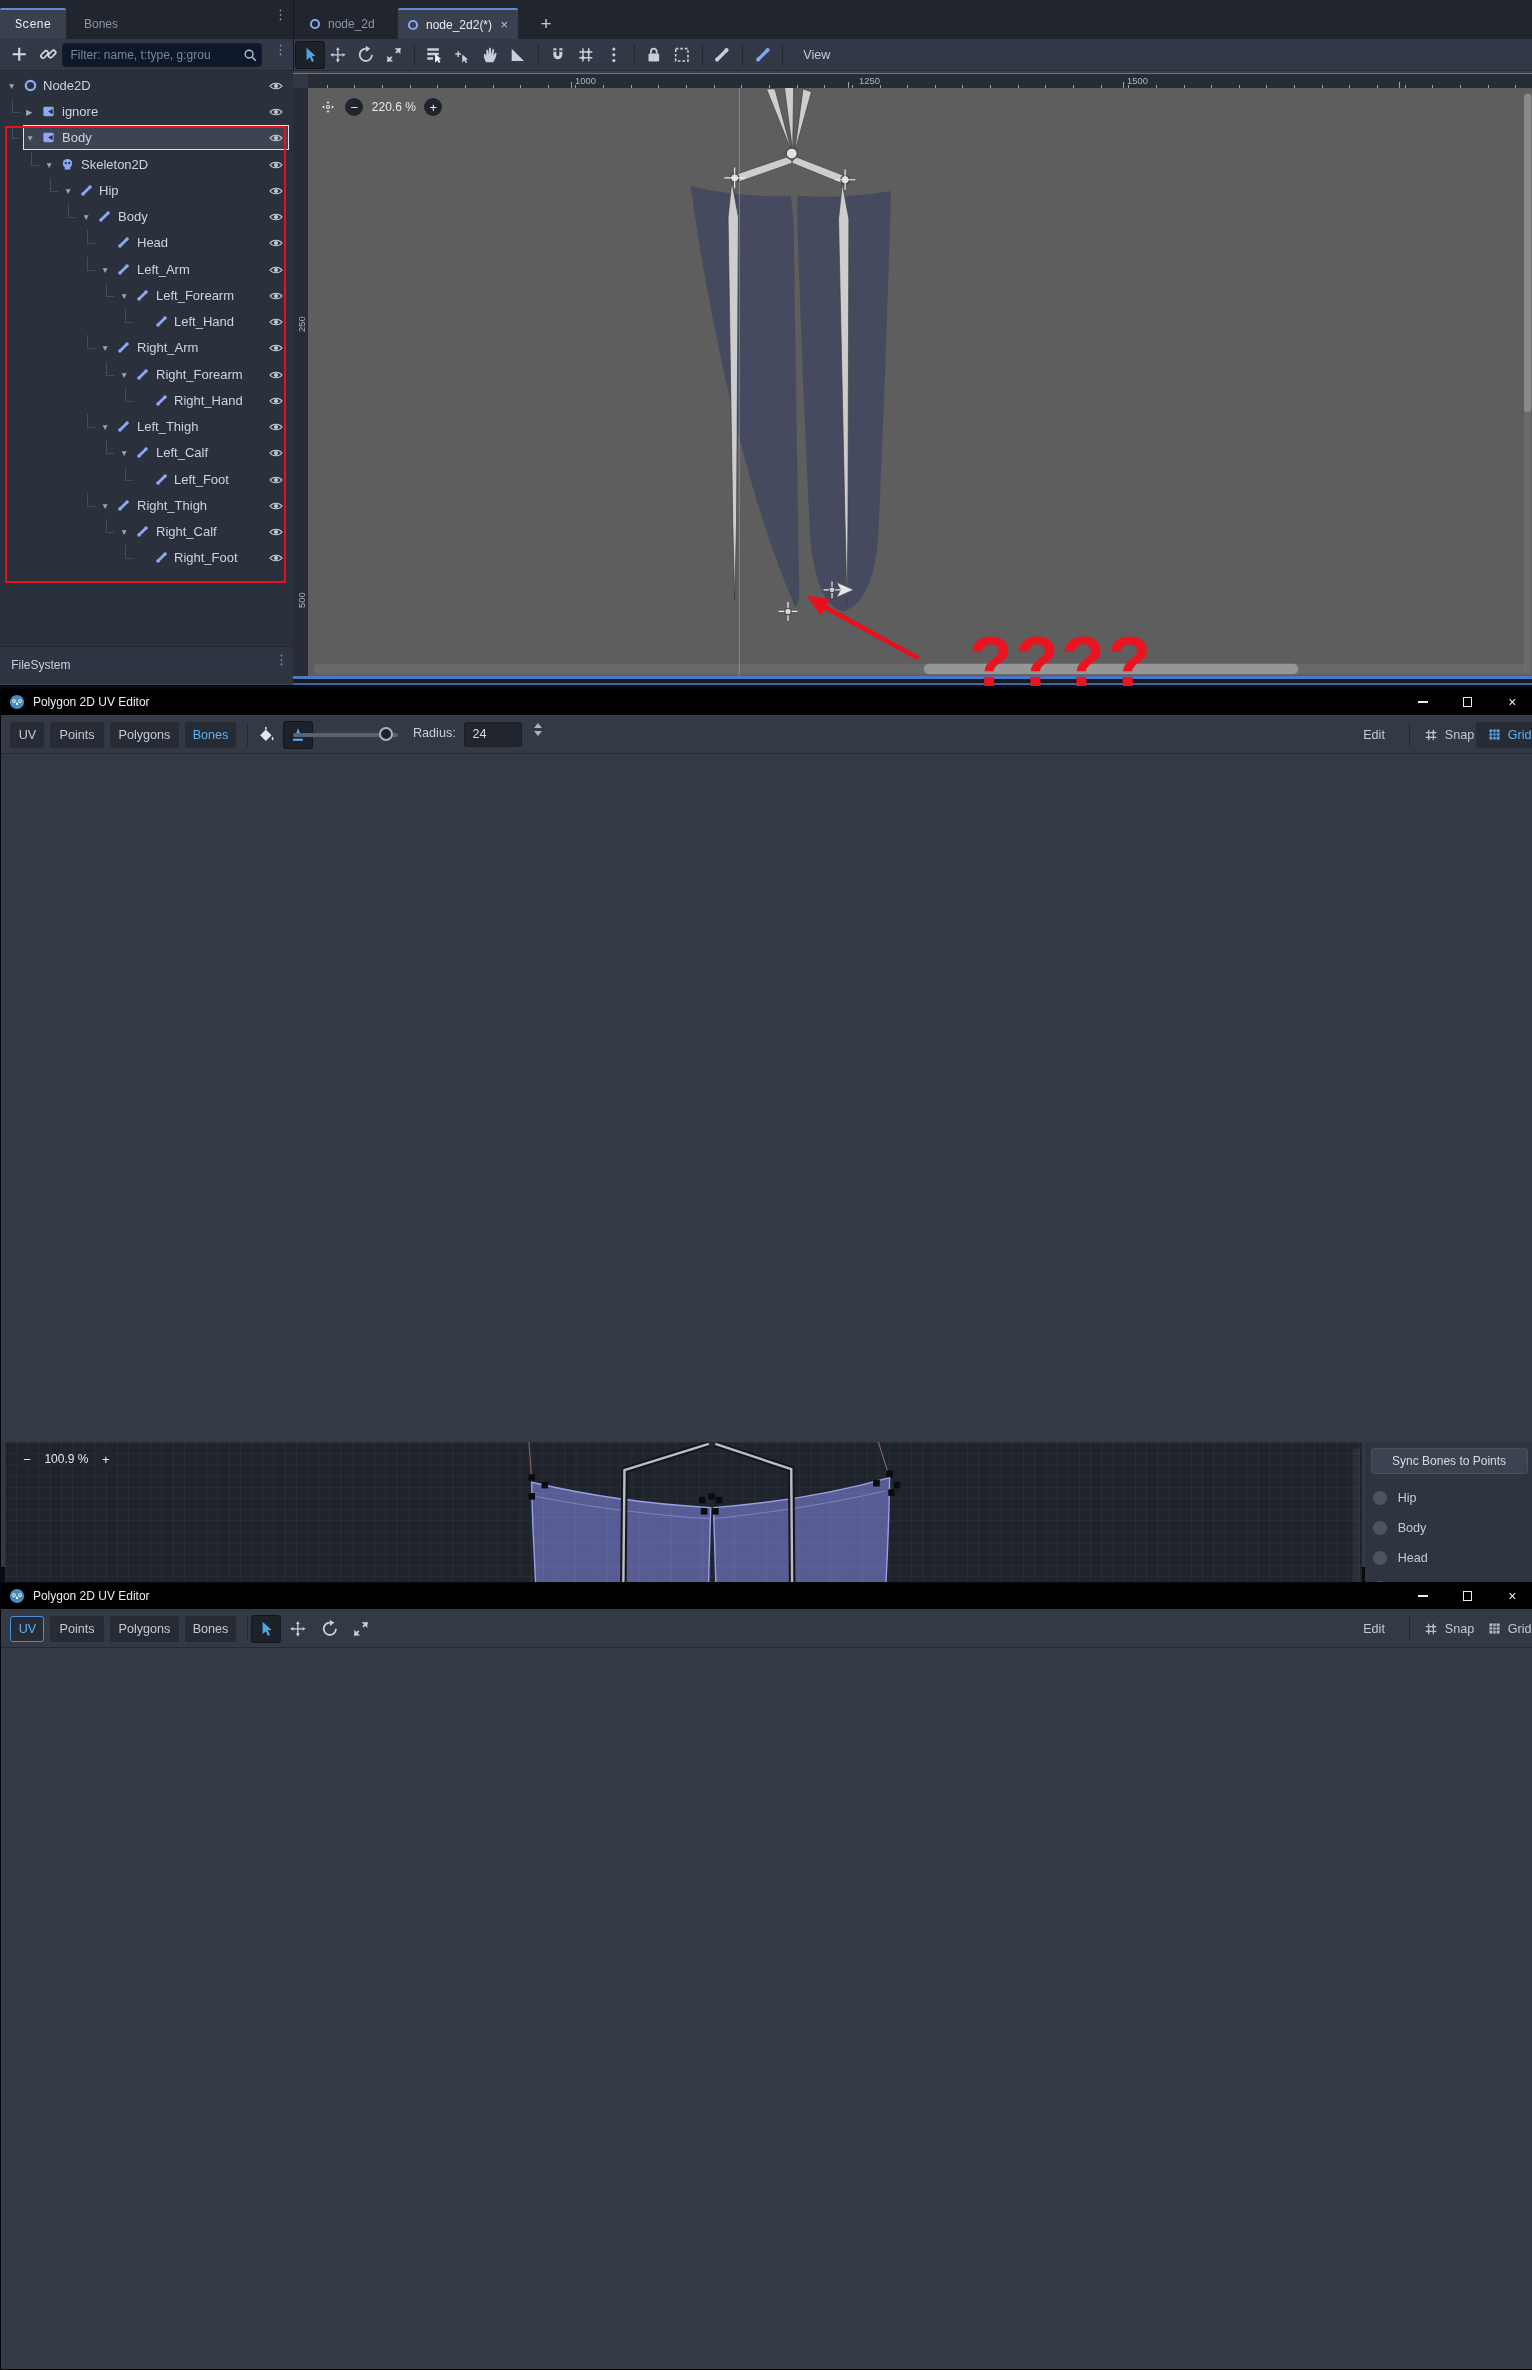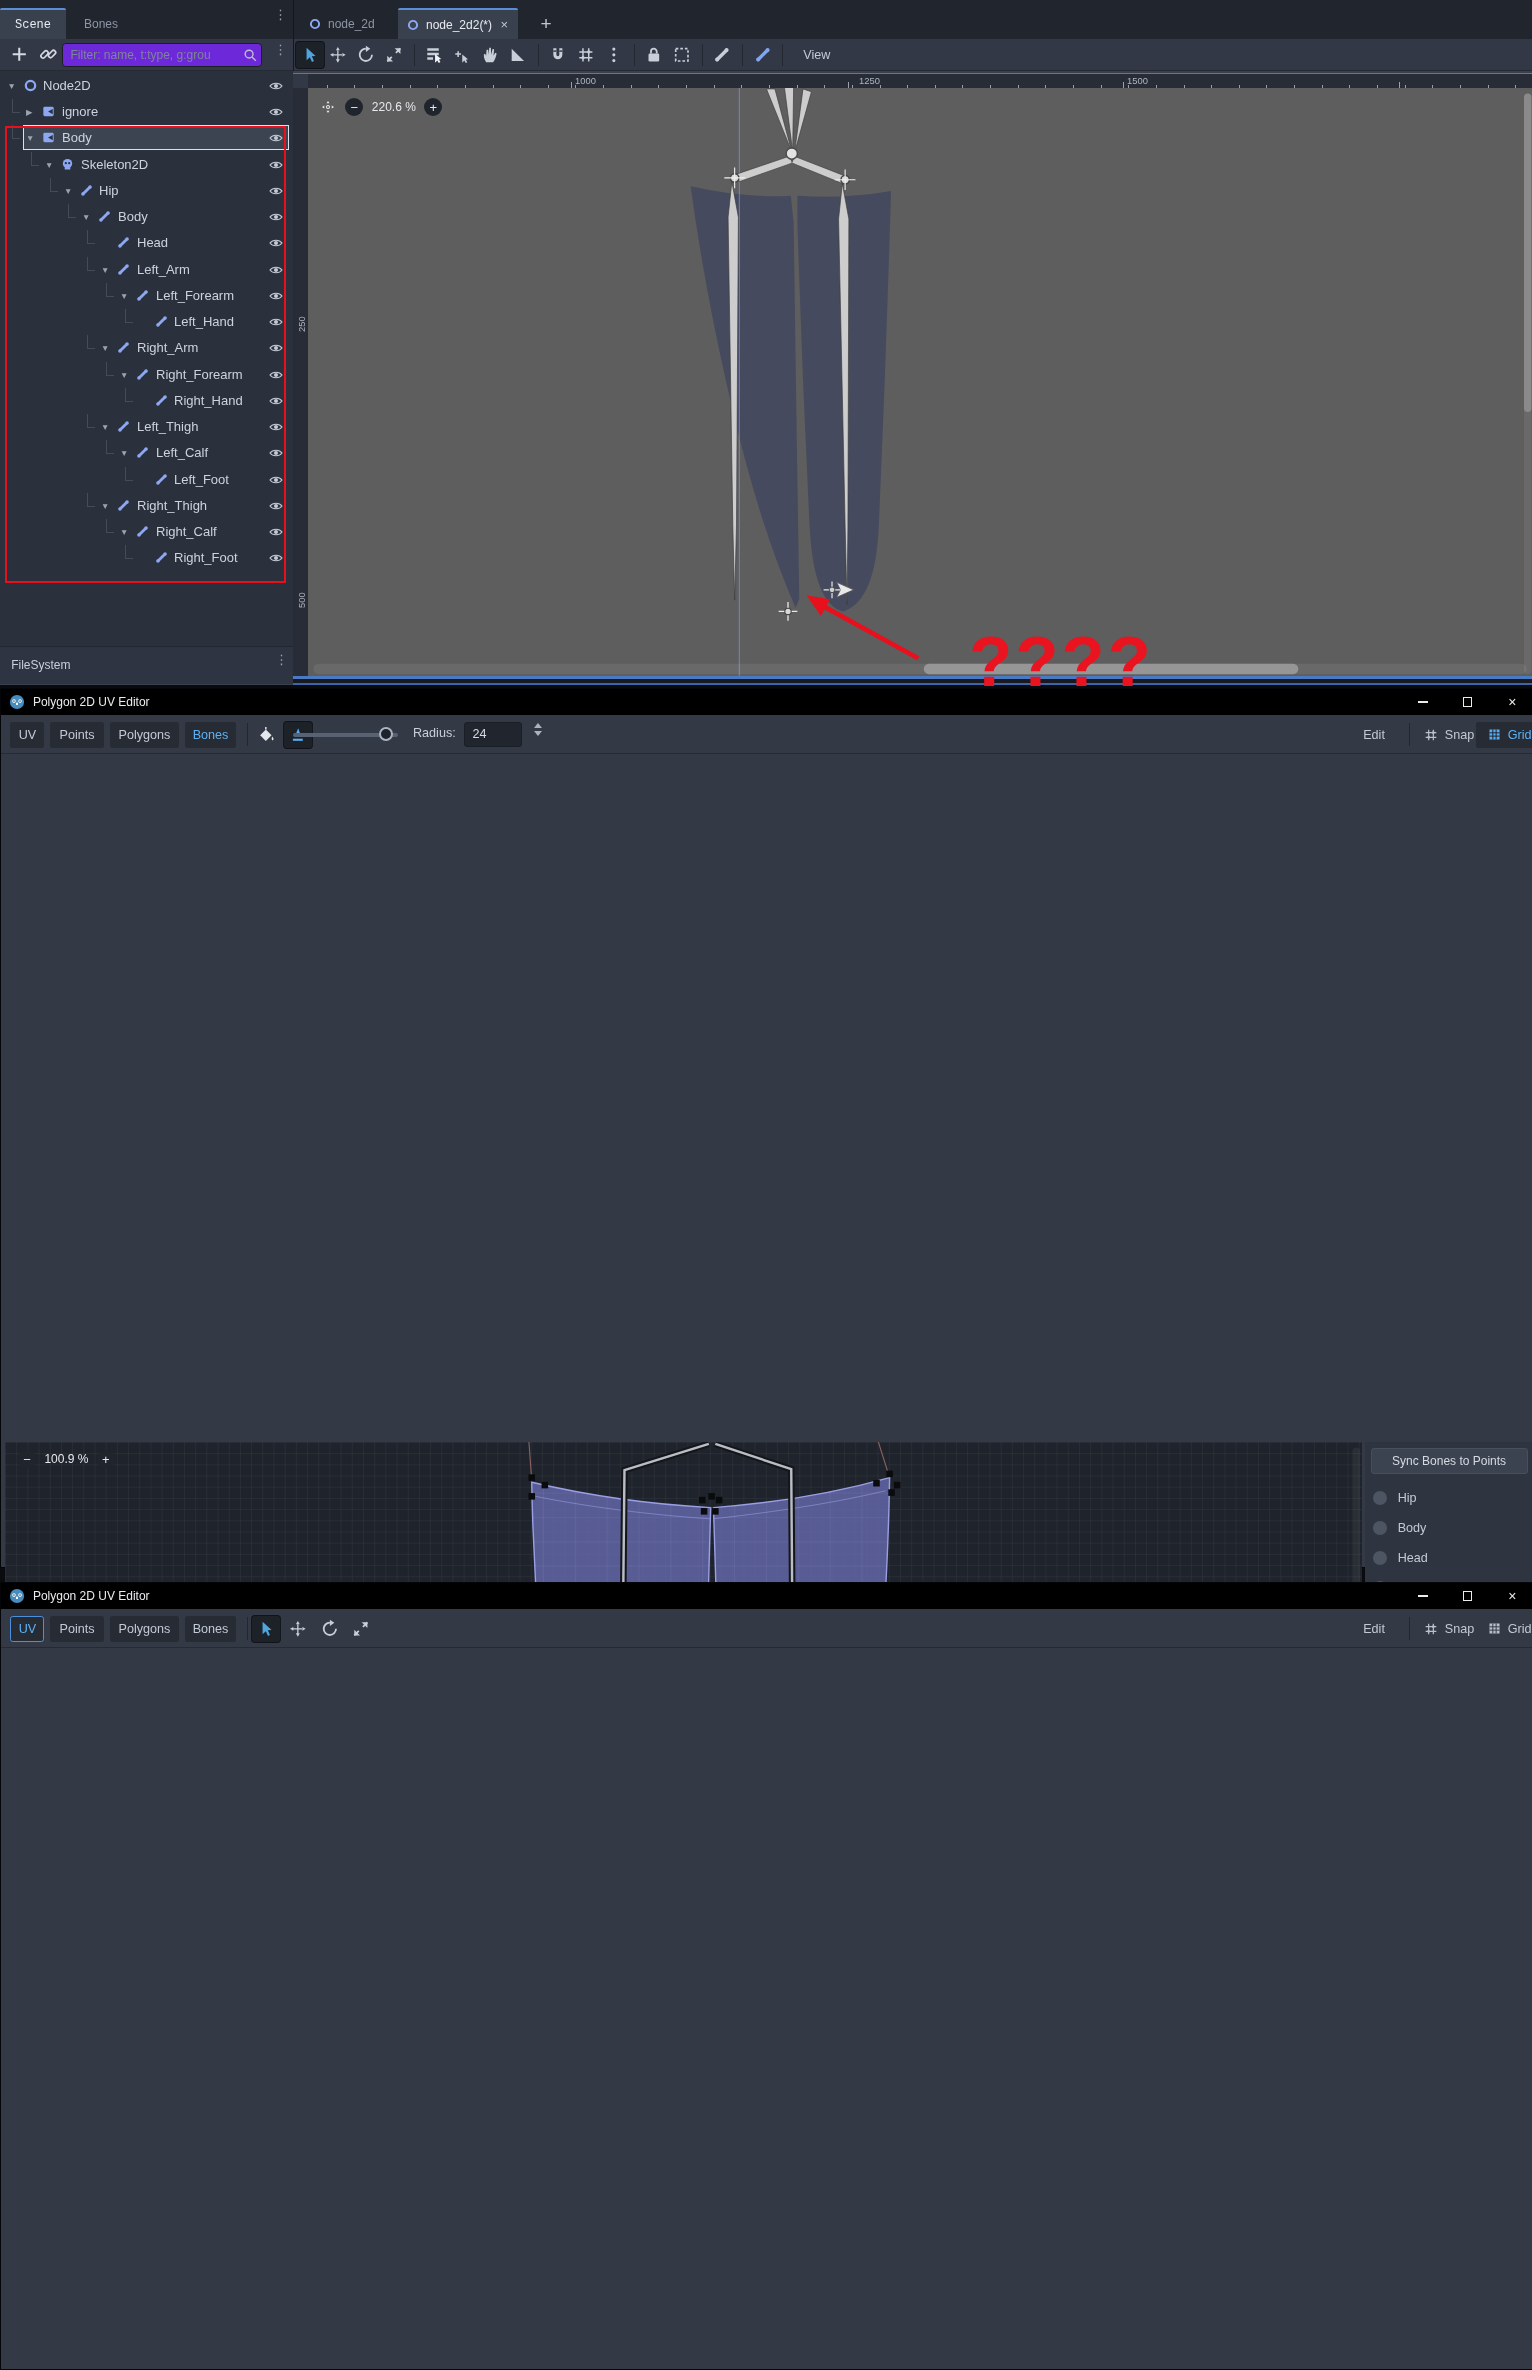--- a/index.html
+++ b/index.html
@@ -24,21 +24,21 @@
   .zc-label { font-size:12px; color:#e6e8ec; }
   
   #editor { position:absolute; left:0; top:0; width:1533px; height:685px; background:#3a414e; }
   #row1 { position:absolute; left:0; top:0; width:1533px; height:39px; background:#21252e; }
   #row2 { position:absolute; left:0; top:39px; width:1533px; height:32px; background:#323845; border-bottom:0.9px solid #262b33; }
   .dtab { position:absolute; top:7.5px; height:32px; padding:0 15px; font-size:12px; display:flex; align-items:center; color:#8d96a5; }
   .dtab.active { background:#3a414e; color:#e8ebf0; border-top:2.8px solid #5a8fd6; border-radius:1.9px 1.9px 0 0; }
   .stab { position:absolute; top:7.5px; height:32px; padding:0 9.4px; font-size:12px; display:flex; align-items:center; gap:6.6px; color:#8d96a5; }
   .stab.active { background:#3a414e; color:#e8ebf0; border-top:2.8px solid #5a8fd6; border-radius:1.9px 1.9px 0 0; }
   .vdots { color:#9aa3b2; font-size:13px; letter-spacing:0; line-height:4.7px; }
-  #filter-input { position:absolute; left:62px; top:3.7px; width:200px; height:24px; background:#6d28d9; border:0.9px solid #1a1e25; border-radius:3.7px; color:#cdd3de; font-size:12px; padding:0 24px 0 7.5px; font-family:"Liberation Sans",sans-serif; }
+  #filter-input { position:absolute; left:62px; top:3.7px; width:200px; height:24px; background:#0f172a; border:0.9px solid #1a1e25; border-radius:3.7px; color:#cdd3de; font-size:12px; padding:0 24px 0 7.5px; font-family:"Liberation Sans",sans-serif; }
   #filter-input::placeholder { color:#7d8694; }
   #dock { position:absolute; left:0; top:71px; width:293px; height:575px; background:#2b313c; }
   #scene-tree { position:absolute; left:0; top:1.9px; width:293px; }
   .trow { position:absolute; left:0; width:293px; height:26px; }
   .trow .arrow { position:absolute; top:8.4px; font-size:8.4px; color:#9aa3b2; }
   .trow .nicon { position:absolute; top:5.6px; width:15px; height:15px; }
   .trow .nlabel { position:absolute; top:4.7px; font-size:13px; color:#cdd3de; white-space:nowrap; }
   .trow .eye { position:absolute; right:9.4px; top:5.6px; width:16px; height:16px; }
   .trow.selected .selbox { position:absolute; left:22.5px; right:3.7px; top:0; height:25px; background:#3c4452; border:0.9px solid #dbe1ea; }
   .guide { position:absolute; background:#454c59; }

